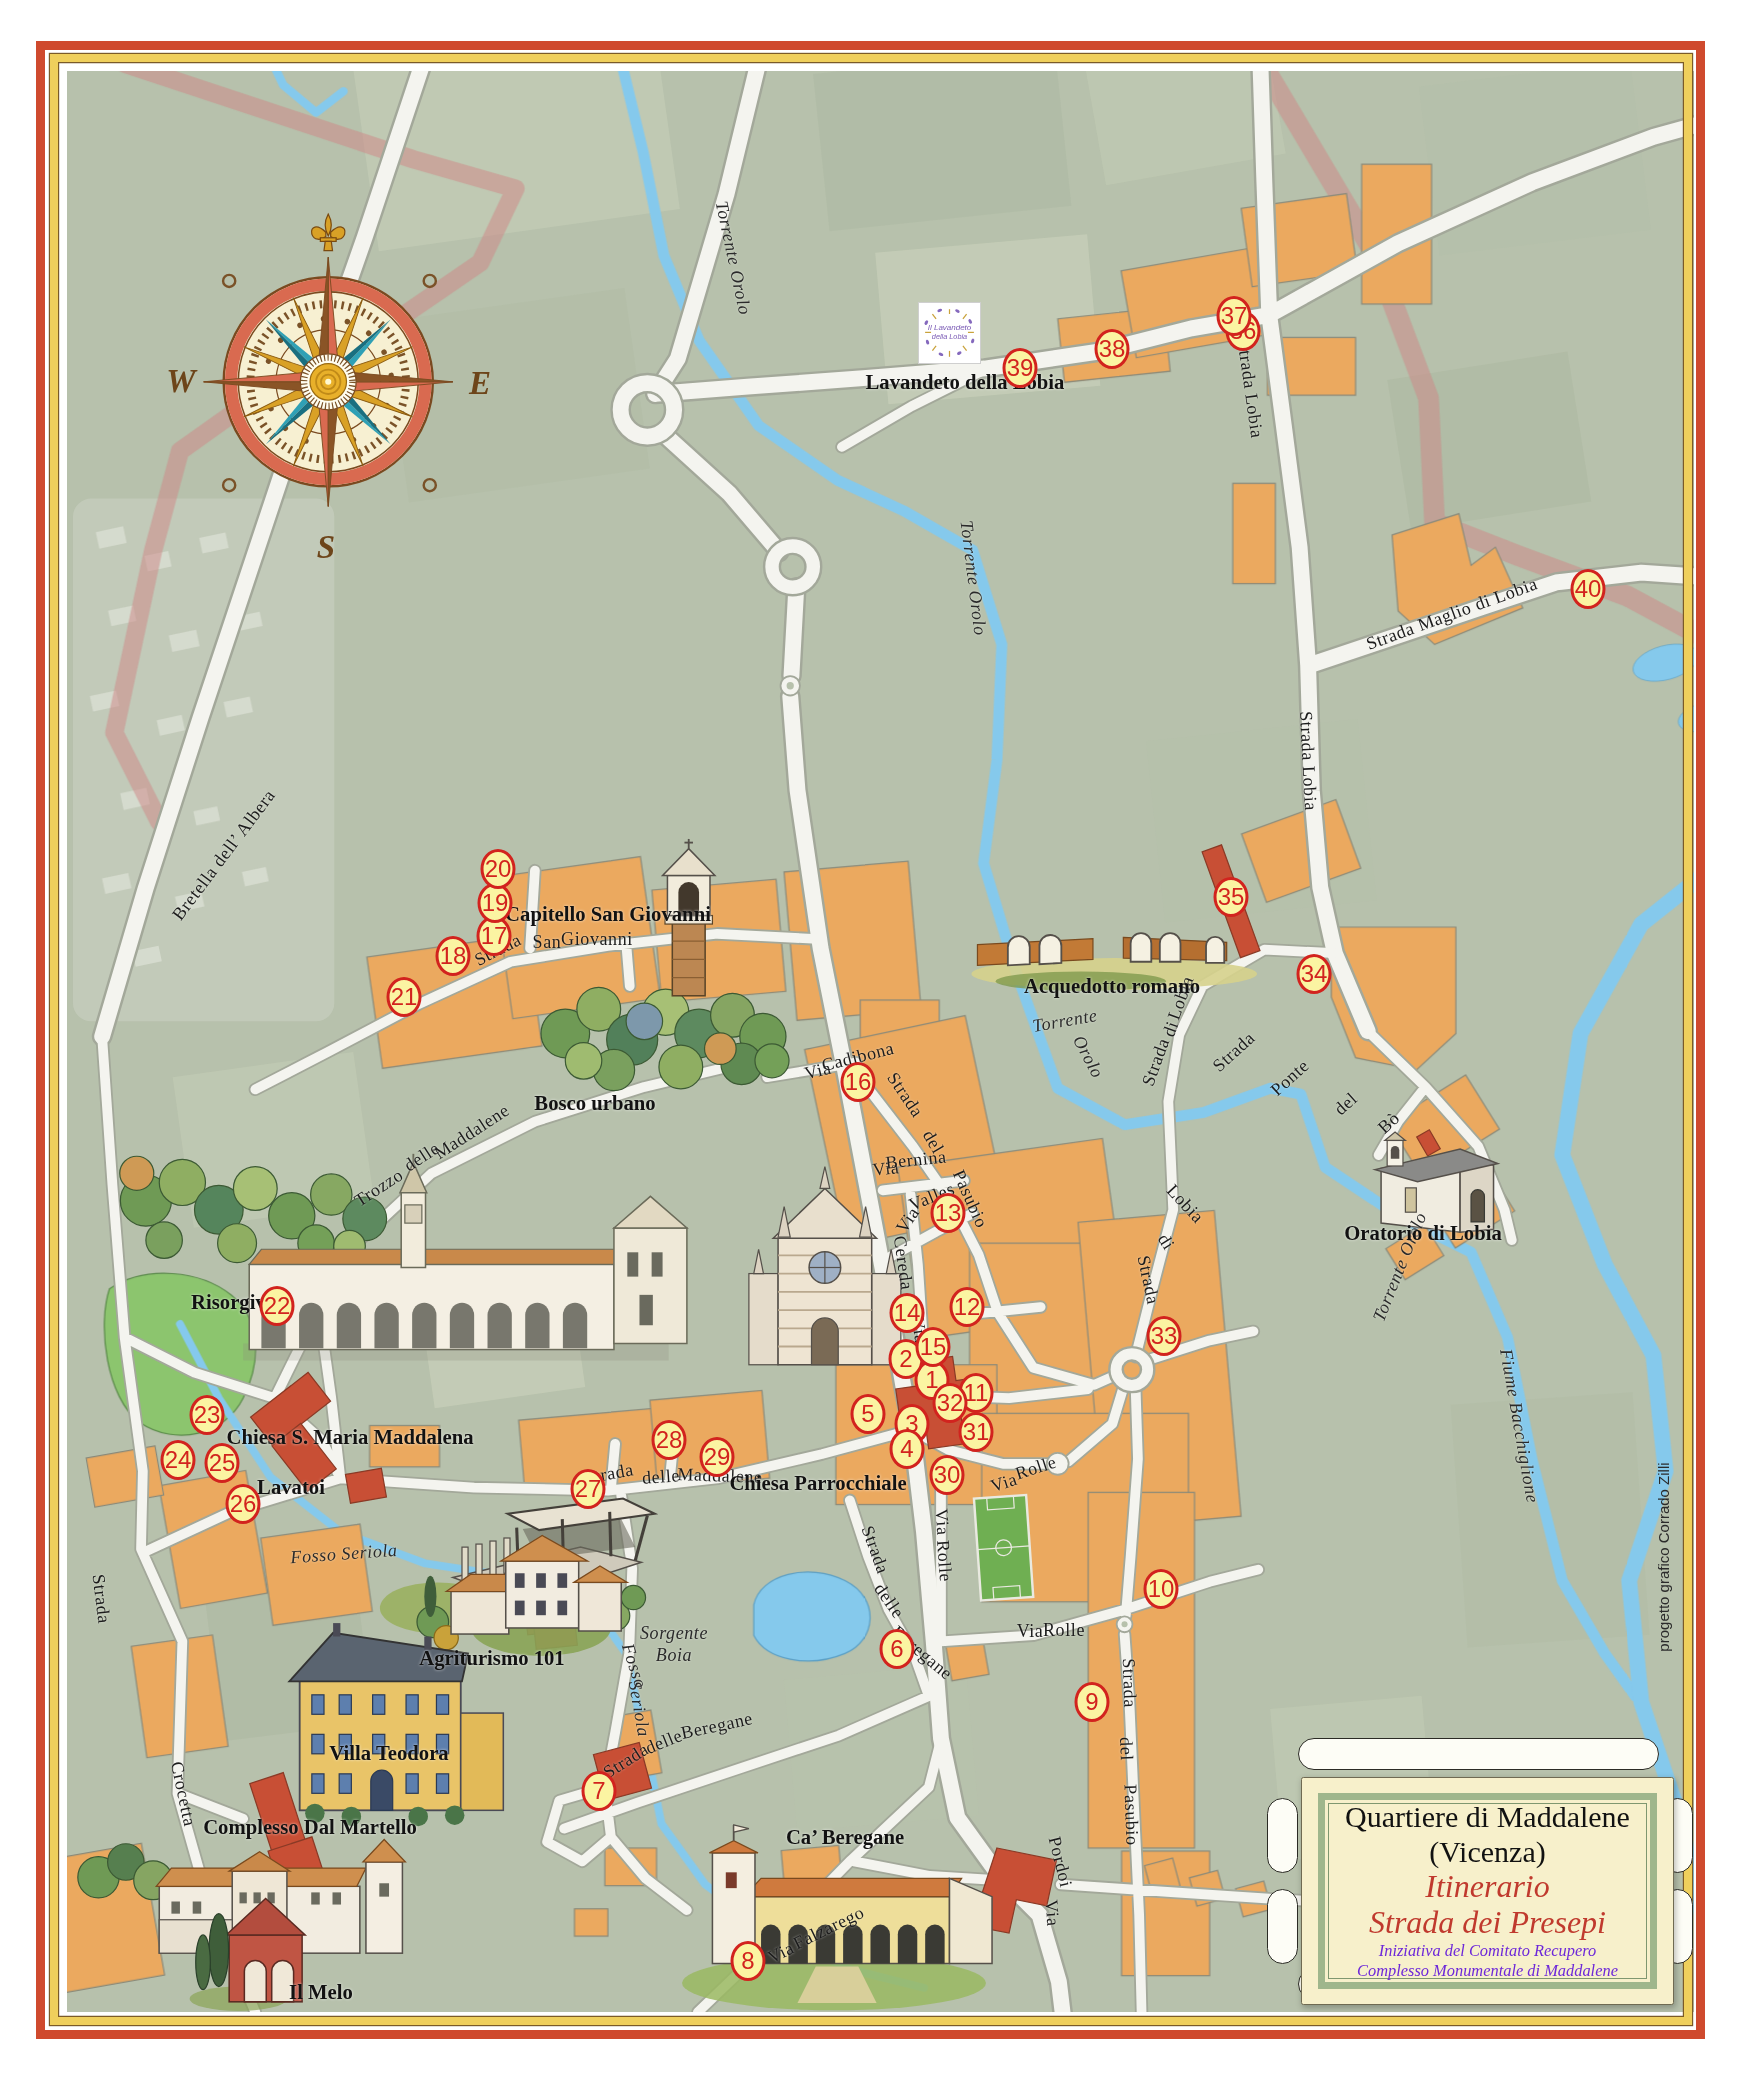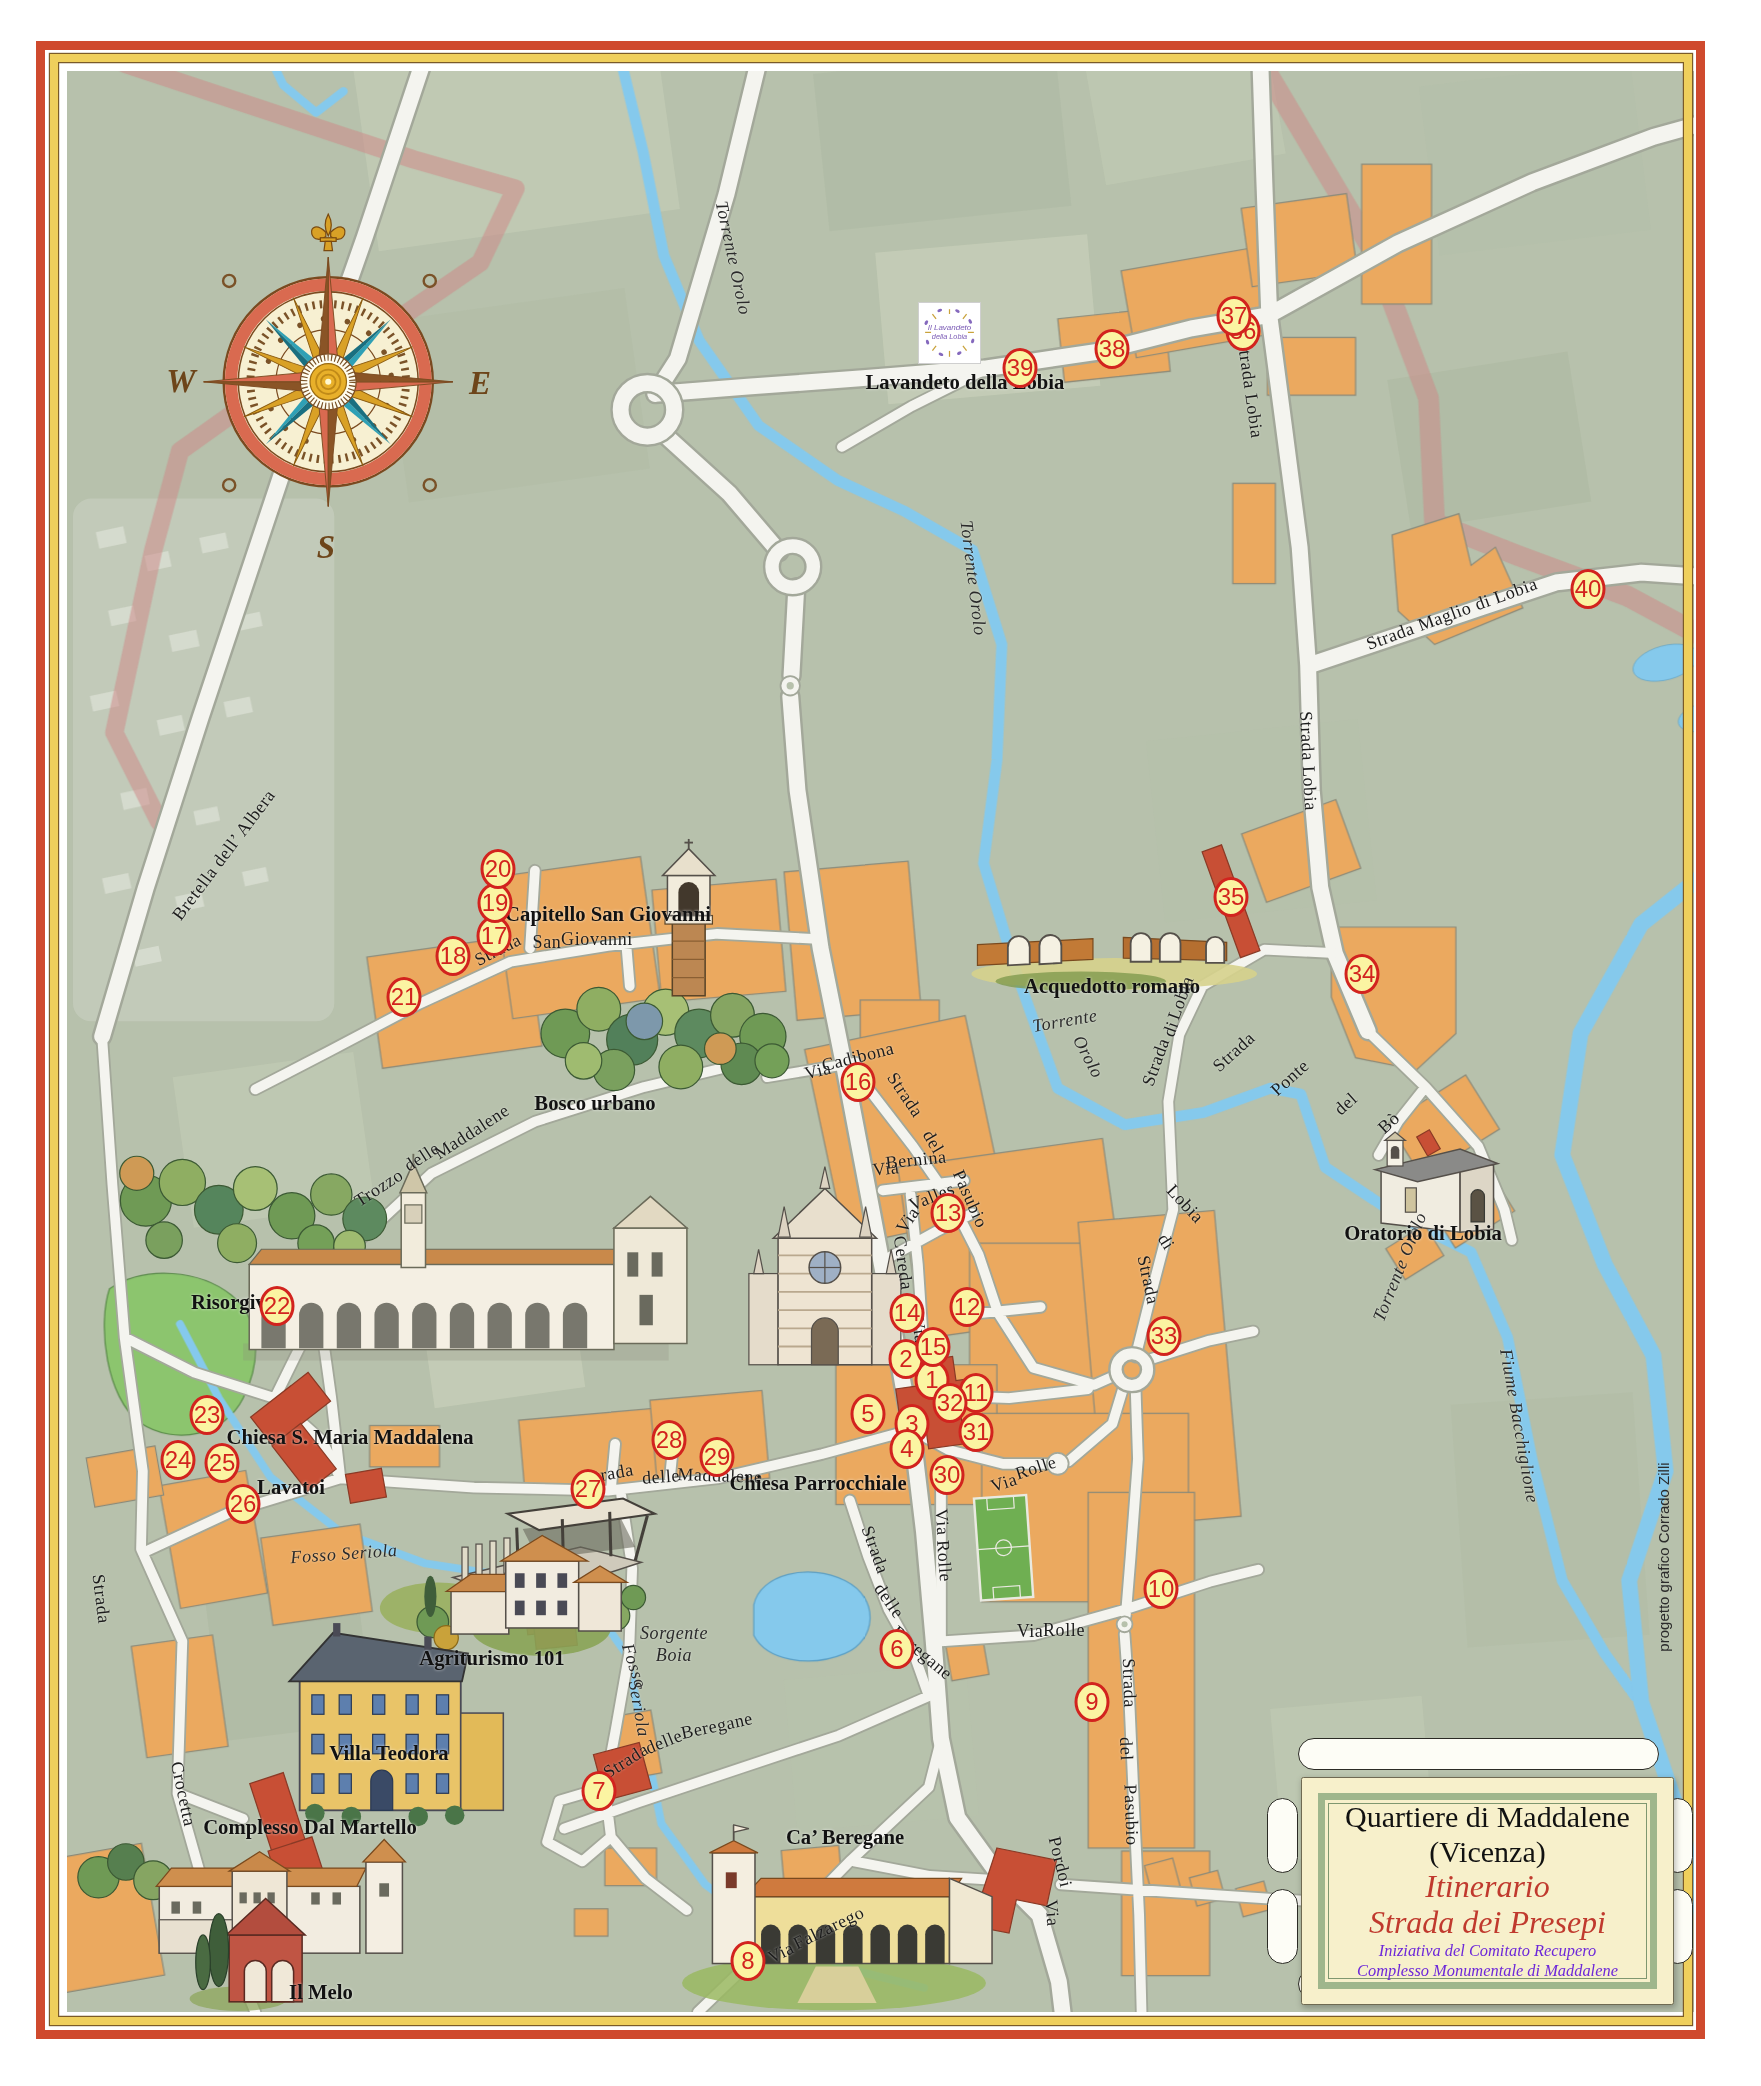--- a/index.html
+++ b/index.html
@@ -625,21 +625,21 @@
     <div class="marker" style="left: 178px; top: 1460px;">24</div>
     <div class="marker" style="left: 222px; top: 1463px;">25</div>
     <div class="marker" style="left: 243px; top: 1504px;">26</div>
     <div class="marker" style="left: 588px; top: 1489px;">27</div>
     <div class="marker" style="left: 669px; top: 1440px;">28</div>
     <div class="marker" style="left: 717px; top: 1457px;">29</div>
     <div class="marker" style="left: 947px; top: 1475px;">30</div>
     <div class="marker" style="left: 976px; top: 1432px;">31</div>
     <div class="marker" style="left: 950px; top: 1403px;">32</div>
     <div class="marker" style="left: 1164px; top: 1336px;">33</div>
-    <div class="marker" style="left: 1314px; top: 974px; margin-left: 48px;">34</div>
+    <div class="marker" style="left: 1314px; top: 974px;">34</div>
     <div class="marker" style="left: 1231px; top: 897px;">35</div>
     <div class="marker" style="left: 1243px; top: 331px;">36</div>
     <div class="marker" style="left: 1202px; top: 316px; margin-left: 32px;">37</div>
     <div class="marker" style="left: 1112px; top: 349px;">38</div>
     <div class="marker" style="left: 1020px; top: 368px;">39</div>
     <div class="marker" style="left: 1588px; top: 589px;">40</div>
   </div>
 <div id="street-labels-layer">
     <div class="street-label italic" style="left: 733px; top: 258px; transform: translate(-50%, -50%) rotate(78deg);">Torrente  Orolo</div>
     <div class="street-label italic" style="left: 973px; top: 578px; transform: translate(-50%, -50%) rotate(83deg);">Torrente  Orolo</div>

